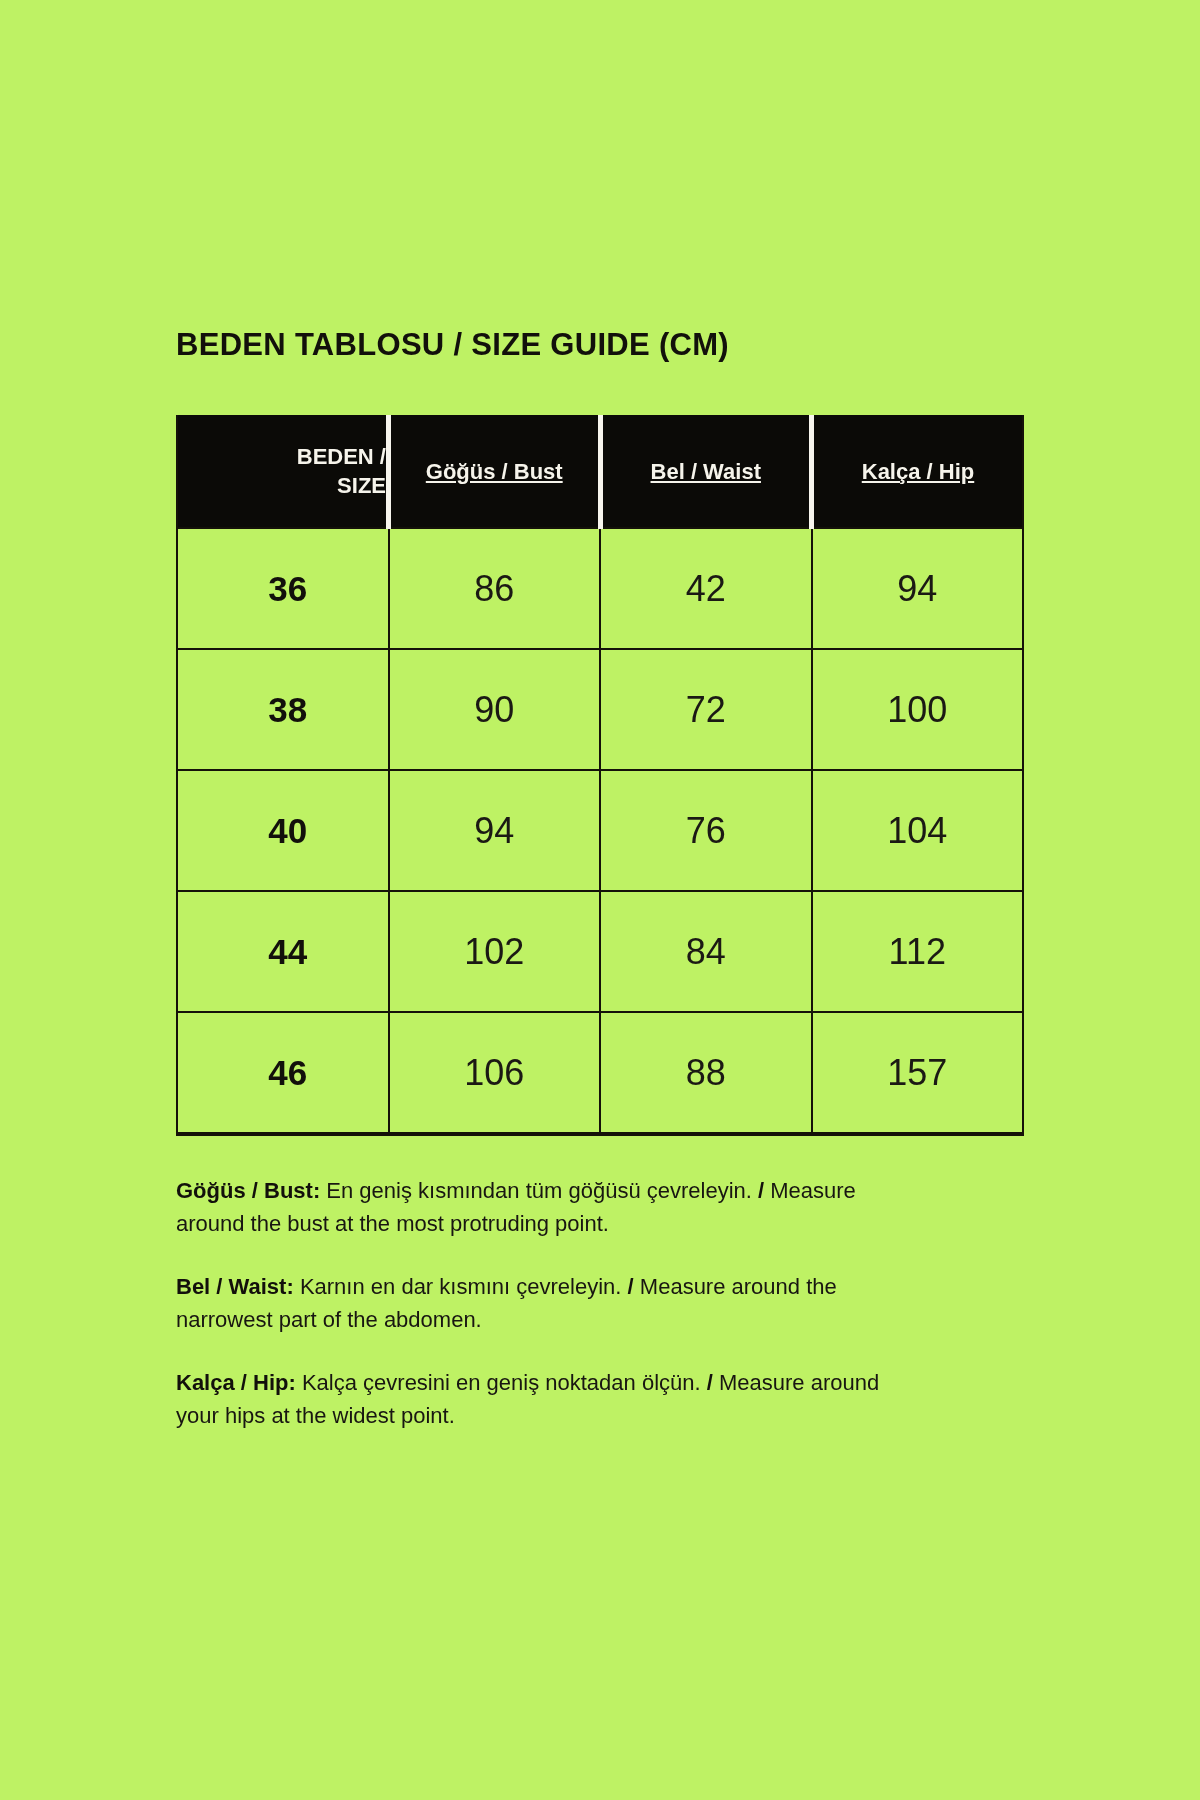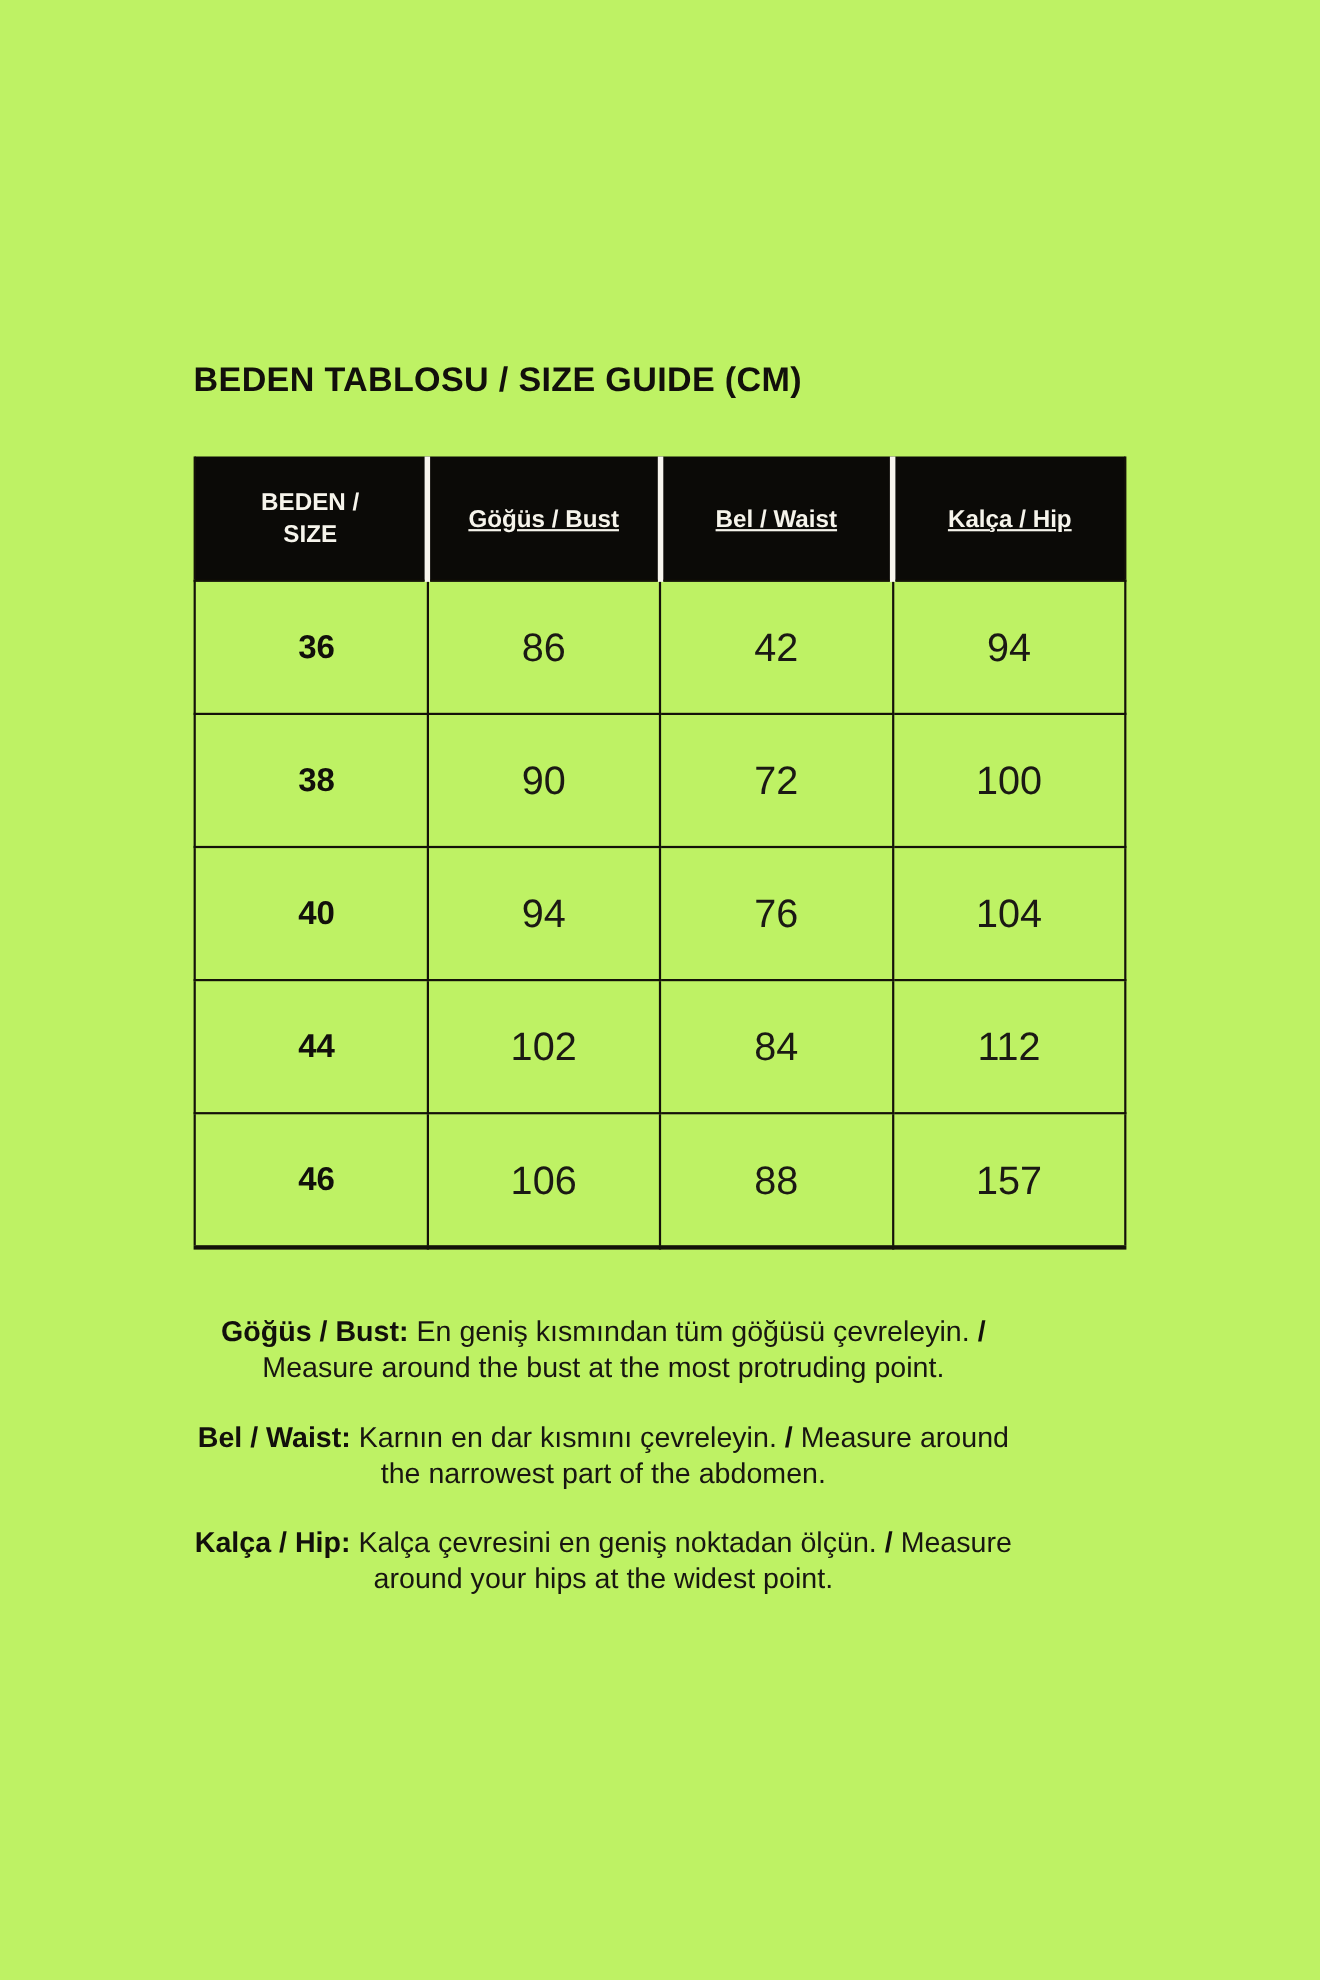--- a/index.html
+++ b/index.html
@@ -49,50 +49,49 @@
     color: #F6F4EB;
     font-size: 22px;
     font-weight: 700;
     line-height: 29px;
     height: 112px;
     text-align: center;
     vertical-align: middle;
     padding: 0;
   }
   .size-table th.th-size {
-    text-align: center;
+    text-align: right;
     white-space: pre-line;
   }
   .size-table th + th {
     border-left: 5px solid #F7F5ED;
     text-decoration: underline;
   }
   .size-table td {
     height: 119px;
     border: 2px solid #141209;
     text-align: center;
     vertical-align: middle;
     font-size: 36px;
     font-weight: 400;
     color: #1B1914;
     padding: 0;
   }
   .size-table td.cell-size {
-    font-size: 30px;
+    font-size: 35px;
     font-weight: 700;
     color: #12100B;
     padding-left: 10px;
   }
   .notes {
-    margin-top: 58px;
+    margin-top: 38px;
     width: 745px;
-    font-size: 26px;
+    font-size: 22px;
     line-height: 33px;
     color: #181611;
-    text-align: center;
   }
   .notes p {
     margin: 0 0 30px 0;
   }
   .notes .note-label,
   .notes .note-slash {
     font-weight: 700;
     color: #12100B;
   }
 </style>

